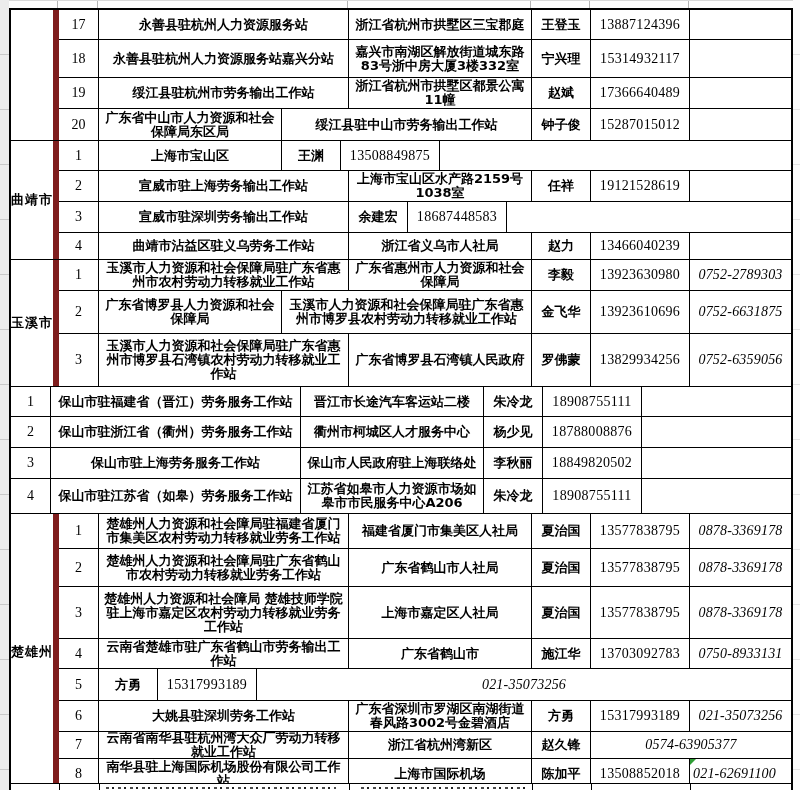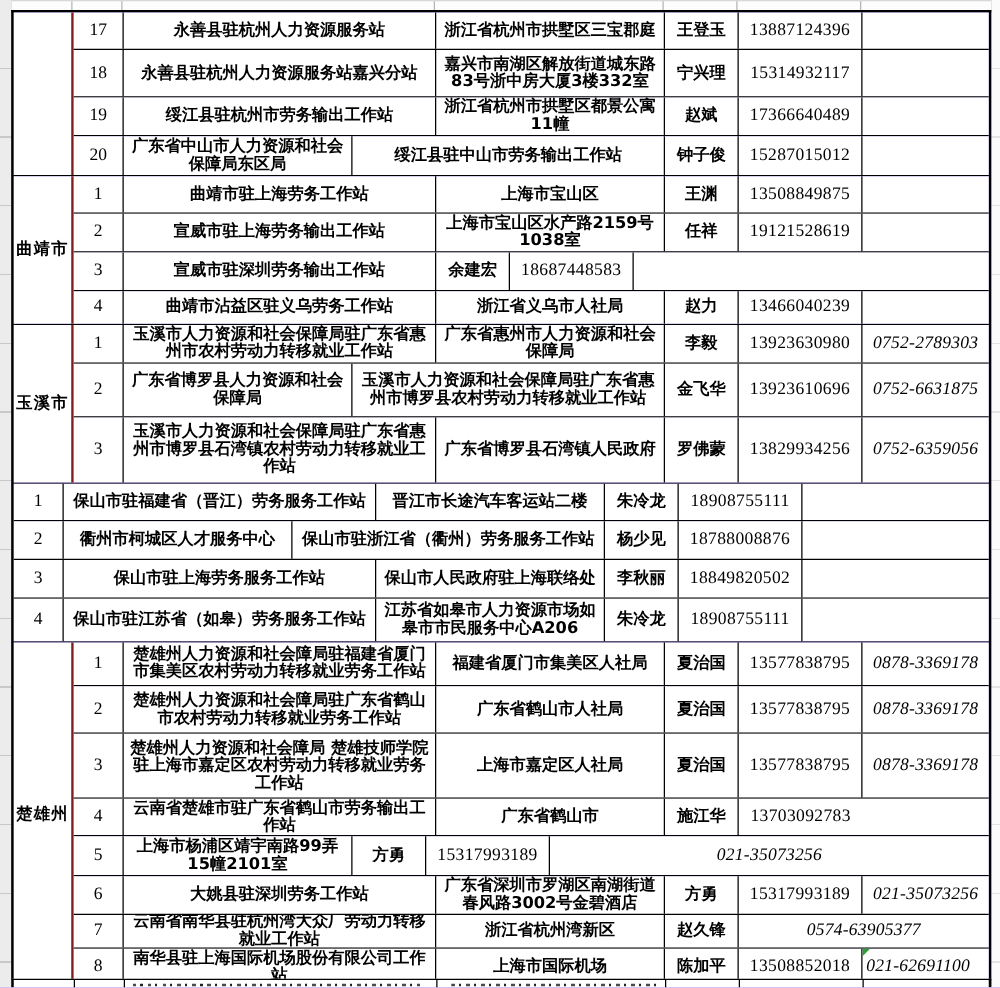--- a/index.html
+++ b/index.html
@@ -1,40 +1,40 @@
 <!DOCTYPE html>
 <html><head>
 <meta charset="utf-8">
 <style>
   * { margin:0; padding:0; box-sizing:border-box; }
   html,body { background:#fff; }
   #screen {
     position:relative; width:800px; height:790px; overflow:hidden;
-    background:#8b5cf6; font-family:"DejaVu Sans", sans-serif; color:#000;
+    background:#0f766e; font-family:"DejaVu Sans", sans-serif; color:#000;
   }
   
   #left-margin {
     position:absolute; left:0; top:0; width:9px; height:790px;
     background:repeating-linear-gradient(to bottom, #ececec 0 54px, #c9c9c9 54px 55px);
   }
   #right-margin {
     position:absolute; left:793px; top:0; width:7px; height:790px;
     background:repeating-linear-gradient(to bottom, #fbfbfb 0 54px, #e3e3e3 54px 55px);
   }
   
   #top-sliver { position:absolute; left:9px; top:0; width:784px; height:8px; background:#fdfdfd; border-top:1px solid #d8d8d8; }
   #top-sliver .vtick { position:absolute; top:0; width:1px; height:8px; background:#b5b5b5; }
   
   #grid { position:absolute; left:9px; top:8px; width:784px;
           border-left:2px solid #000; border-right:2px solid #000; border-top:2px solid #000; }
   .group { display:flex; width:100%; }
   .group.sep { border-top:1px solid #000; }
   .group-label {
     width:48px; flex:0 0 48px; display:flex; align-items:center; justify-content:center;
-    border-right:2px solid #7f1d1d; font-size:14px; font-weight:700; letter-spacing:1px;
+    border-right:6px solid #7f1d1d; font-size:14px; font-weight:700; letter-spacing:1px;
     text-align:center; background:#fff;
   }
   .rows { flex:1 1 auto; display:flex; flex-direction:column; }
   .row { display:flex; width:100%; border-bottom:1px solid #000; background:#fff; }
   .row:last-child { border-bottom:none; }
   .cell {
     display:flex; align-items:center; justify-content:center; text-align:center;
     border-right:1px solid #000; padding:0 2px; overflow:hidden;
   }
   .cell:last-child { border-right:none; }
@@ -105,21 +105,20 @@
             <div class="cell c-phone">15287015012</div>
             <div class="cell c-tel"></div>
           </div>
         </div>
       </div>
       <div class="group sep">
         <div class="group-label cjk">曲靖市</div>
         <div class="rows">
           <div class="row" style="height: 30px;">
             <div class="cell c-num">1</div>
-            <div class="cell c-name cjk">曲靖市驻上海劳务工作站</div>
             <div class="cell c-addr cjk">上海市宝山区</div>
             <div class="cell c-contact cjk">王渊</div>
             <div class="cell c-phone">13508849875</div>
             <div class="cell c-tel"></div>
           </div>
           <div class="row" style="height: 31px;">
             <div class="cell c-num">2</div>
             <div class="cell c-name cjk">宣威市驻上海劳务输出工作站</div>
             <div class="cell c-addr cjk">上海市宝山区水产路2159号1038室</div>
             <div class="cell c-contact cjk">任祥</div>
@@ -177,22 +176,22 @@
           <div class="row" style="height: 30px;">
             <div class="cell c-num">1</div>
             <div class="cell c-name cjk">保山市驻福建省（晋江）劳务服务工作站</div>
             <div class="cell c-addr cjk">晋江市长途汽车客运站二楼</div>
             <div class="cell c-contact cjk">朱冷龙</div>
             <div class="cell c-phone">18908755111</div>
             <div class="cell c-tel"></div>
           </div>
           <div class="row" style="height: 31px;">
             <div class="cell c-num">2</div>
+            <div class="cell c-name cjk">保山市驻浙江省（衢州）劳务服务工作站</div>
             <div class="cell c-addr cjk">衢州市柯城区人才服务中心</div>
-            <div class="cell c-name cjk">保山市驻浙江省（衢州）劳务服务工作站</div>
             <div class="cell c-contact cjk">杨少见</div>
             <div class="cell c-phone">18788008876</div>
             <div class="cell c-tel"></div>
           </div>
           <div class="row" style="height: 31px;">
             <div class="cell c-num">3</div>
             <div class="cell c-name cjk">保山市驻上海劳务服务工作站</div>
             <div class="cell c-addr cjk">保山市人民政府驻上海联络处</div>
             <div class="cell c-contact cjk">李秋丽</div>
             <div class="cell c-phone">18849820502</div>
@@ -234,24 +233,24 @@
             <div class="cell c-contact cjk">夏治国</div>
             <div class="cell c-phone">13577838795</div>
             <div class="cell c-tel">0878-3369178</div>
           </div>
           <div class="row" style="height: 30px;">
             <div class="cell c-num">4</div>
             <div class="cell c-name cjk">云南省楚雄市驻广东省鹤山市劳务输出工作站</div>
             <div class="cell c-addr cjk">广东省鹤山市</div>
             <div class="cell c-contact cjk">施江华</div>
             <div class="cell c-phone">13703092783</div>
+            <div class="cell c-tel">0750-8933131</div>
           </div>
           <div class="row" style="height: 32px;">
             <div class="cell c-num">5</div>
-            <div class="cell c-addr cjk">上海市杨浦区靖宇南路99弄15幢2101室</div>
             <div class="cell c-contact cjk">方勇</div>
             <div class="cell c-phone">15317993189</div>
             <div class="cell c-tel">021-35073256</div>
           </div>
           <div class="row" style="height: 31px;">
             <div class="cell c-num">6</div>
             <div class="cell c-name cjk">大姚县驻深圳劳务工作站</div>
             <div class="cell c-addr cjk">广东省深圳市罗湖区南湖街道春风路3002号金碧酒店</div>
             <div class="cell c-contact cjk">方勇</div>
             <div class="cell c-phone">15317993189</div>

